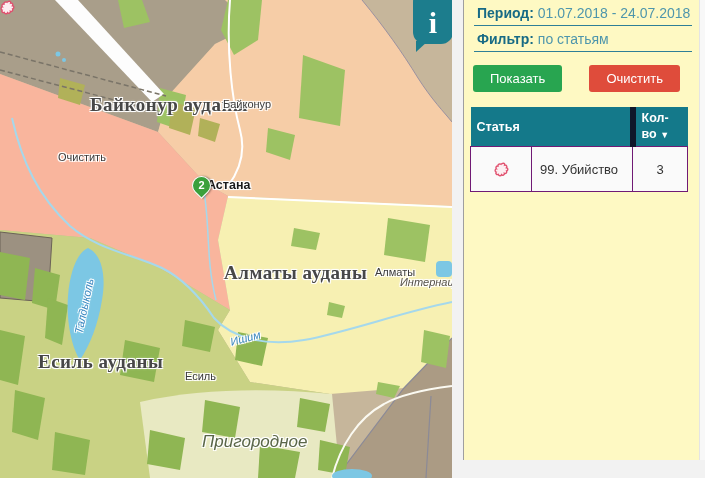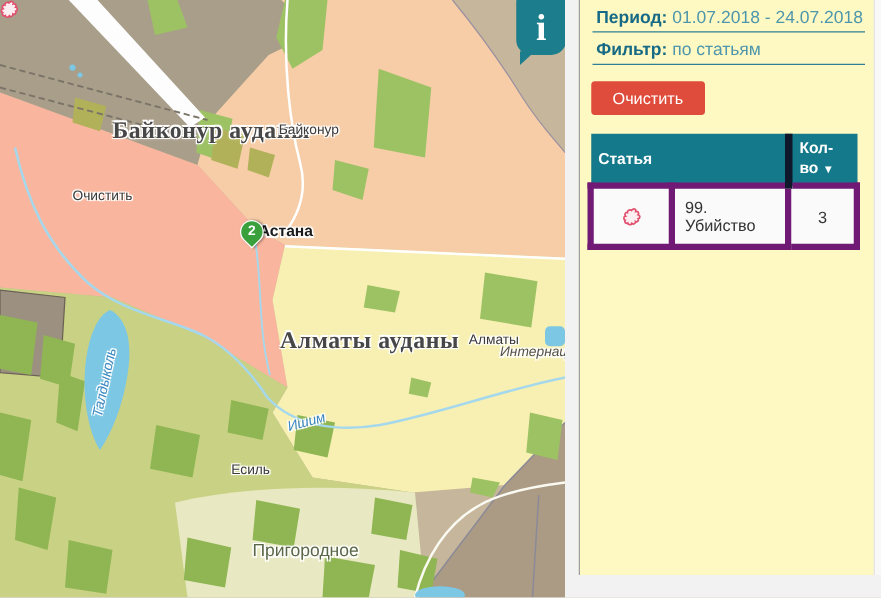--- a/index.html
+++ b/index.html
@@ -7,21 +7,21 @@
          font-family:"Liberation Sans",sans-serif;}
   
   .map{position:absolute;left:0;top:0;width:452px;height:478px;overflow:hidden;background:#c6b69b;}
   .map svg{position:absolute;left:0;top:0;}
   .maplabel{position:absolute;white-space:nowrap;color:#3d3d3d;
     text-shadow:-1px -1px 0 #fff,1px -1px 0 #fff,-1px 1px 0 #fff,1px 1px 0 #fff,0 0 3px #fff;}
   .district{font-family:"Liberation Serif",serif;font-weight:700;font-size:19px;letter-spacing:.5px;color:#474747;}
   .city{font-size:11px;color:#3a3a3a;text-align:center;}
   .capital{font-size:12.5px;font-weight:700;color:#1b1b1b;}
   .hydro{font-style:italic;color:#3b87c0;font-size:11px;}
-  .village{color:#5a6648;font-size:14px;}
+  .village{font-style:italic;color:#5a6648;font-size:17px;}
   .intl{font-style:italic;color:#55514a;font-size:11px;}
   .pin{position:absolute;left:192px;top:176px;width:17px;height:17px;background:#3aa03c;
        border:1.5px solid #fff;border-radius:50% 50% 50% 0;transform:rotate(-45deg);
        box-shadow:1px 1px 2px rgba(0,0,0,.4);}
   .pin span{display:block;width:100%;text-align:center;transform:rotate(45deg);
        color:#fff;font-weight:700;font-size:11px;line-height:17px;}
   .info-bubble{position:absolute;left:413px;top:-10px;width:40px;height:54px;background:#1c7d8d;
        border-radius:12px;color:#fff;text-align:center;font-family:"Liberation Serif",serif;
        font-size:30px;font-weight:700;line-height:66px;}
   .info-bubble::after{content:"";position:absolute;left:3px;bottom:-8px;width:0;height:0;
@@ -39,21 +39,21 @@
   .btn-row{display:flex;justify-content:space-between;padding:13px 36px 0 9px;}
   .btn{border:none;border-radius:3px;color:#fff;font-family:"Liberation Sans",sans-serif;
        font-size:13px;height:27px;padding:0 17px;cursor:pointer;}
   .btn-show{background:#28a550;}
   .btn-clear{background:#df4c3b;}
   table.results{border-collapse:collapse;margin:15px 29px 0 6px;width:218px;font-size:13px;}
   table.results th{background:#14798a;color:#fff;font-size:12.5px;font-weight:700;
        text-align:left;padding:4px 6px;height:30px;}
   th.count-col{width:40px;border-left:6px solid #0f172a;line-height:1.25;}
   .sort-arrow{font-size:9px;}
-  table.results td{background:#fafafa;border:5px solid #701a75;height:40px;padding:2px 8px;color:#333;}
+  table.results td{background:#fafafa;border:1px solid #701a75;height:40px;padding:2px 8px;color:#333;}
   td.icon-cell{width:44px;text-align:center;}
   td.icon-cell svg{display:inline-block;vertical-align:middle;}
   td.count-cell{text-align:center;}
 </style>
 </head>
 <body>
 
 <div class="stage">
 
   <svg width="0" height="0" style="position:absolute" aria-hidden="true">
@@ -136,20 +136,21 @@
       <circle cx="58" cy="54" r="2.5" fill="#7cc7e4"></circle>
       <circle cx="64" cy="60" r="2" fill="#7cc7e4"></circle>
     </svg>
 
     <div class="maplabel district" style="left:90px;top:94px;">Байконур ауданы</div>
     <div class="maplabel city" style="left:223px;top:98px;">Байконур</div>
     <div class="maplabel city" style="left:58px;top:151px;">Очистить</div>
     <div class="maplabel district" style="left:224px;top:262px;">Алматы ауданы</div>
     <div class="maplabel city" style="left:355px;top:266px;margin-left:20px;">Алматы</div>
     <div class="maplabel intl" style="left:400px;top:276px;">Интернацио</div>
+    <div class="maplabel district" style="left:38px;top:351px;">Есиль ауданы</div>
     <div class="maplabel city" style="left:185px;top:370px;">Есиль</div>
     <div class="maplabel hydro" style="left:44px;top:300px;width:80px;text-align:center;transform:rotate(-78deg);">Талдыколь</div>
     <div class="maplabel hydro" style="left:230px;top:332px;transform:rotate(-15deg);">Ишим</div>
     <div class="maplabel village" style="left:202px;top:432px;">Пригородное</div>
     <div class="maplabel capital" style="left:207px;top:178px;">Астана</div>
 
     <svg class="splat map-splat" viewBox="0 0 13 13">
         <use href="#splat-shape"></use>
       </svg>
 
@@ -166,20 +167,21 @@
     <div class="info-row">
       <b>Период:</b>
       <span>01.07.2018 - 24.07.2018</span>
     </div>
     <div class="info-row">
       <b>Фильтр:</b>
       <span>по статьям</span>
     </div>
 
     <div class="btn-row">
+      <button class="btn btn-show">Показать</button>
       <button class="btn btn-clear">Очистить</button>
     </div>
 
     <table class="results">
       <thead>
         <tr>
           <th colspan="2">Статья</th>
           <th class="count-col">
             <span>Кол-во</span>
             <span class="sort-arrow">▼</span>

